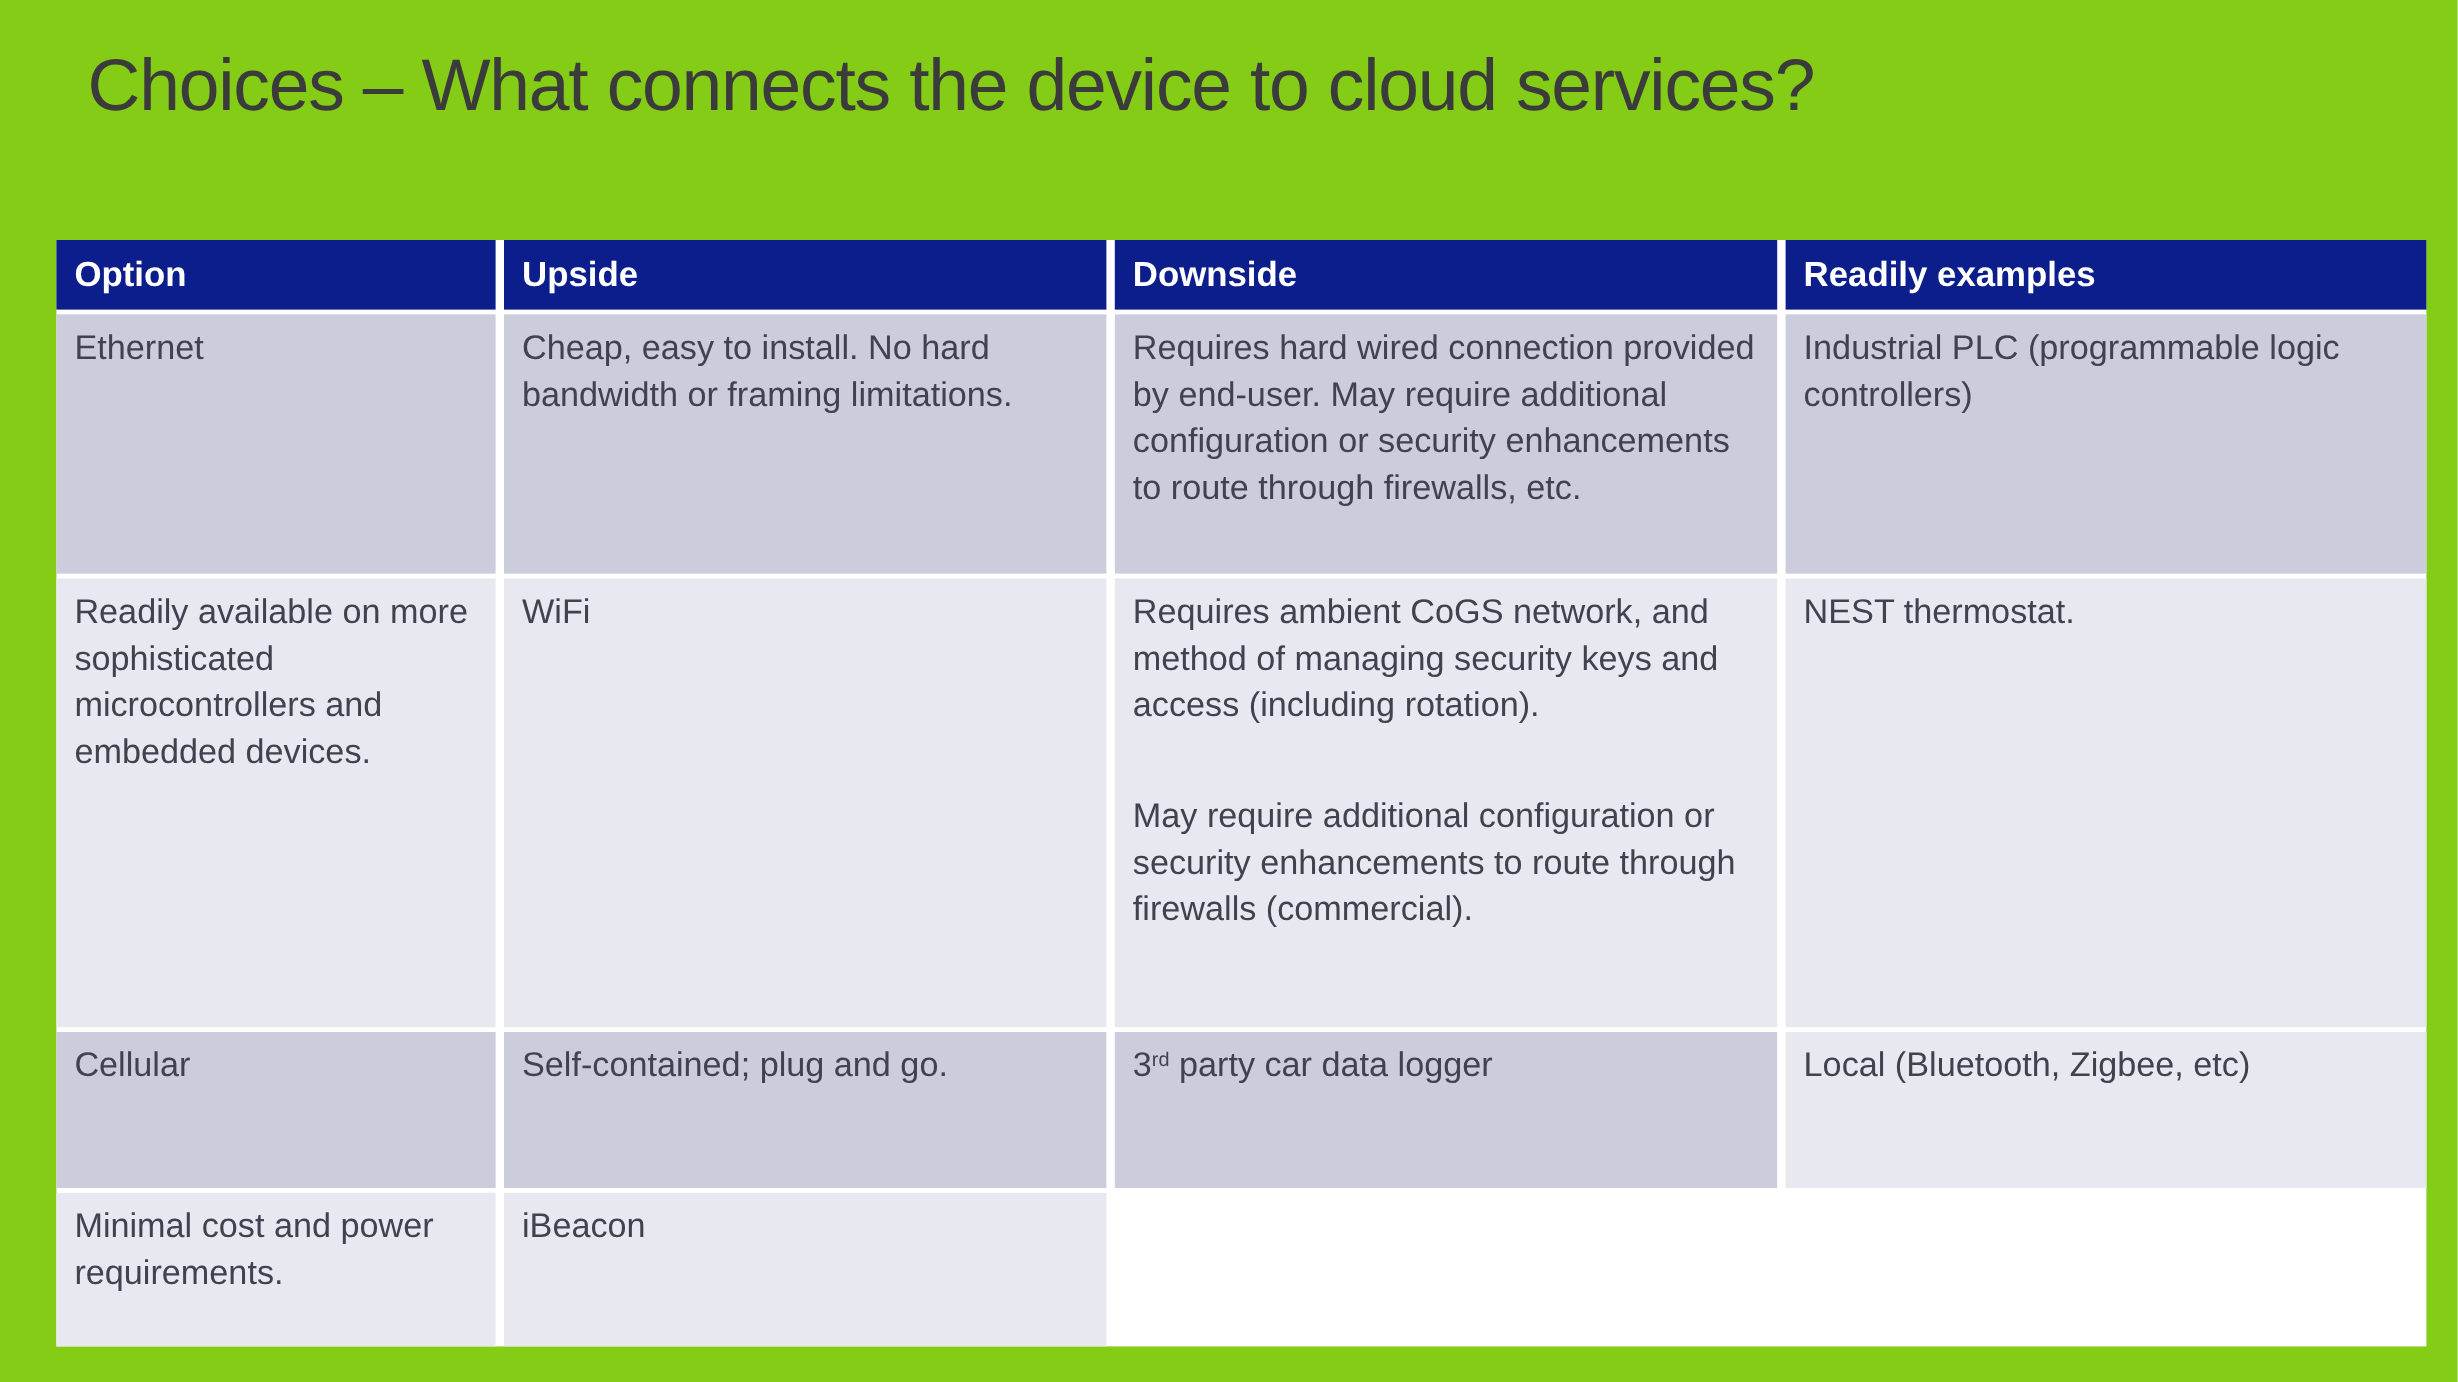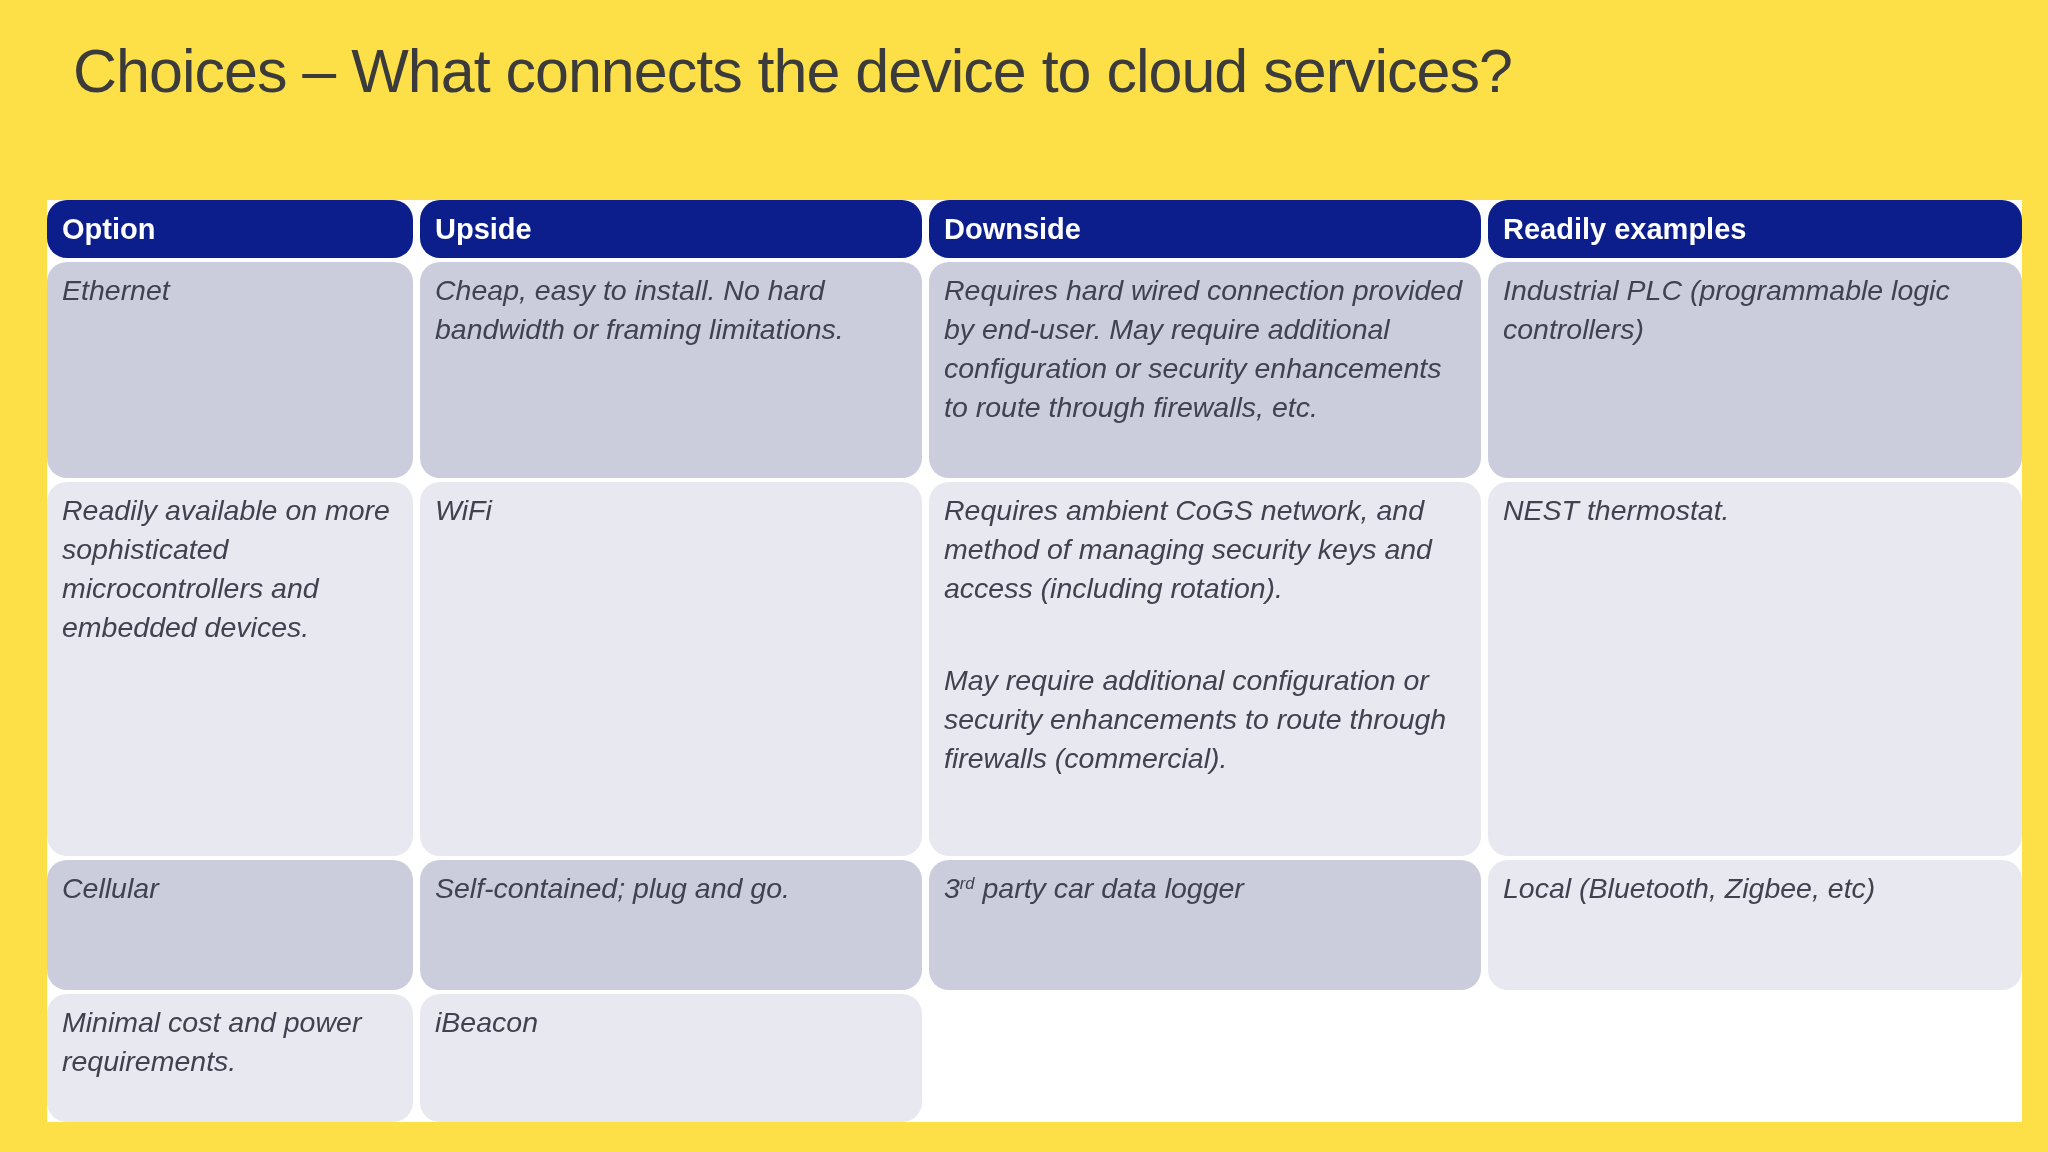--- a/index.html
+++ b/index.html
@@ -10,21 +10,21 @@
   body {
     width: 2048px;
     height: 1152px;
     position: relative;
     overflow: hidden;
     font-family: "Liberation Sans", "DejaVu Sans", sans-serif;
   }
   .slide {
     position: absolute;
     inset: 0;
-    background: #fde047;
+    background: #84cc16;
   }
   .title {
     position: absolute;
     left: 73px;
     top: 36px;
     margin: 0;
     font-size: 61px;
     font-weight: 300;
     letter-spacing: -1px;
     color: #3b3b3b;
@@ -36,40 +36,39 @@
     top: 200px;
     display: grid;
     grid-template-columns: 366px 502px 552px 534px;
     grid-template-rows: 58px 216px 374px 130px 128px;
     column-gap: 7px;
     row-gap: 4px;
     background: #ffffff;
   }
   .cell {
     box-sizing: border-box;
-    border-radius: 20px;
   }
   .cell.header {
     background: #0b1e8c;
     color: #ffffff;
     font-weight: 700;
     font-size: 29px;
     display: flex;
     align-items: center;
     padding: 0 15px;
   }
   .cell.body {
     font-size: 28.5px;
     line-height: 39px;
     color: #404250;
     padding: 9px 16px 0 15px;
   }
   .row-a { background: #cbccdc; }
   .row-b { background: #e8e8f0; }
-  .cell p { margin: 0; font-style: italic; }
+  .cell p { margin: 0; }
   .cell p + p { margin-top: 53px; }
   sup {
     font-size: 58%;
     line-height: 0;
     vertical-align: baseline;
     position: relative;
     top: -0.55em;
     margin-top: 17px;
   }
 </style>

